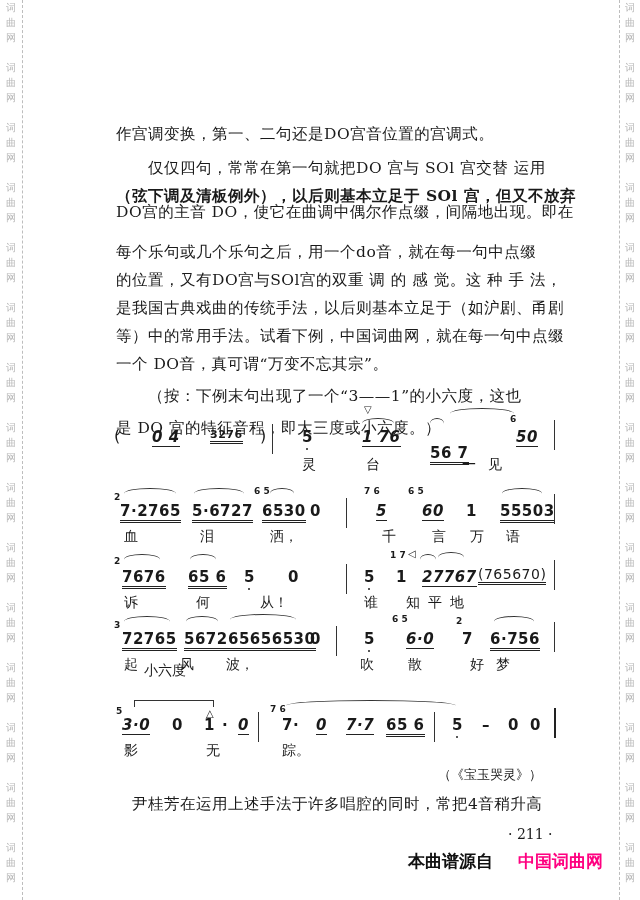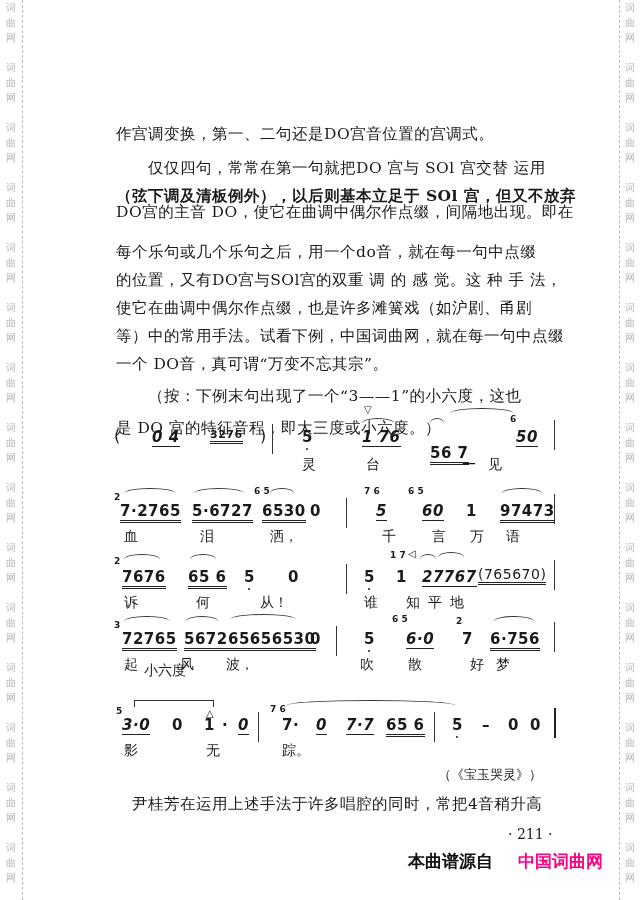--- a/index.html
+++ b/index.html
@@ -75,21 +75,21 @@
     <div class="wm-group" style="top: 840px;">词<br>曲<br>网</div>
   </div>
 
 <div class="prose" style="top:124px;">
   <div class="line" style="top:0px;">作宫调变换，第一、二句还是DO宫音位置的宫调式。</div>
   <div class="line indent" style="top:34px;">仅仅四句，常常在第一句就把DO 宫与 SOl 宫交替 运用</div>
   <div class="line" style="top:62px;font-weight:bold;">（弦下调及清板例外），以后则基本立足于 SOl 宫，但又不放弃</div>
   <div class="line" style="top:78px;">DO宫的主音 DO，使它在曲调中偶尔作点缀，间隔地出现。即在</div>
   <div class="line" style="top:118px;">每个乐句或几个乐句之后，用一个do音，就在每一句中点缀</div>
   <div class="line" style="top:146px;">的位置，又有DO宫与SOl宫的双重 调 的 感 觉。这 种 手 法，</div>
-  <div class="line" style="top:174px;">使它在曲调中偶尔作点缀，也是许多滩簧戏（如沪剧、甬剧</div>
+  <div class="line" style="top:174px;">是我国古典戏曲的传统手法，以后则基本立足于（如沪剧、甬剧</div>
   <div class="line" style="top:202px;">等）中的常用手法。试看下例，中国词曲网，就在每一句中点缀</div>
   <div class="line" style="top:230px;">一个 DO音，真可谓“万变不忘其宗”。</div>
   <div class="line indent" style="top:262px;">（按：下例末句出现了一个“3——1”的小六度，这也</div>
   <div class="line" style="top:294px;">是 DO 宫的特征音程，即大三度或小六度。）</div>
 </div>
 
 <div class="score">
 
   <div class="row" style="top:420px;">
     <span class="paren" style="left:4px;top:6px;">(</span>
@@ -124,21 +124,21 @@
     <span class="slur" style="left:160px;top:-6px;width:24px;"></span>
     <span class="n u2" style="left:152px;top:8px;">6530</span>
     <span class="n" style="left:200px;top:8px;">0</span>
     <span class="bar" style="left:236px;top:4px;"></span>
     <span class="grace" style="left:254px;top:-8px;">7 6</span>
     <span class="n u1" style="left:266px;top:8px;">5</span>
     <span class="grace" style="left:298px;top:-8px;">6 5</span>
     <span class="n u1" style="left:312px;top:8px;">60</span>
     <span class="n" style="left:356px;top:8px;">1</span>
     <span class="slur" style="left:392px;top:-6px;width:40px;"></span>
-    <span class="n u2" style="left:390px;top:8px;">97473</span>
+    <span class="n u2" style="left:390px;top:8px;">55503</span>
     <span class="bar" style="left:444px;top:0px;"></span>
     <span class="lyr" style="left:14px;top:34px;">血</span>
     <span class="lyr" style="left:90px;top:34px;">泪</span>
     <span class="lyr" style="left:160px;top:34px;">洒，</span>
     <span class="lyr" style="left:272px;top:34px;">千</span>
     <span class="lyr" style="left:322px;top:34px;">言</span>
     <span class="lyr" style="left:360px;top:34px;">万</span>
     <span class="lyr" style="left:396px;top:34px;">语</span>
   </div>
 

